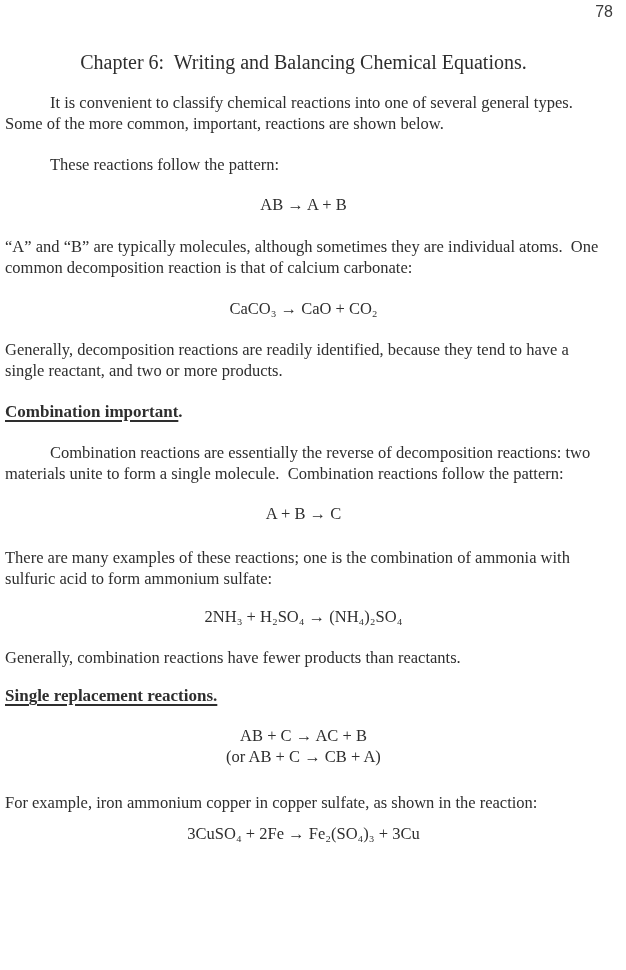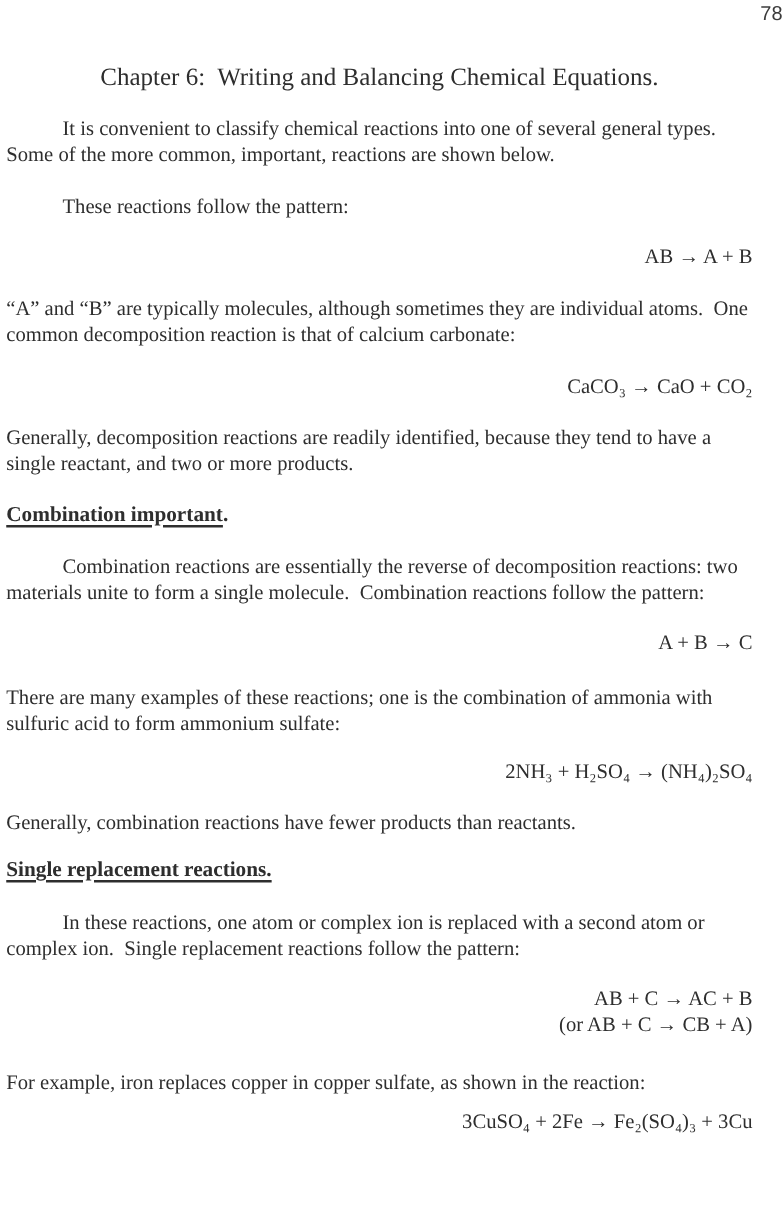--- a/index.html
+++ b/index.html
@@ -17,21 +17,21 @@
   .page {
     position: relative;
     width: 626px;
     height: 970px;
     box-sizing: border-box;
     padding: 5px 24px 0 5px;
   }
   .page-number {
     position: absolute;
     top: 3px;
-    right: 0;
+    right: 13px;
     font-family: "Liberation Sans", sans-serif;
     font-size: 16px;
     color: #3c3c3c;
   }
   .title {
     font-size: 20px;
     font-weight: 400;
     text-align: center;
     line-height: 22px;
     margin: 46px 0 0 0;
@@ -51,21 +51,21 @@
     margin: 0;
   }
   .u {
     text-decoration: underline;
     text-decoration-thickness: 1.6px;
     text-underline-offset: 2.5px;
   }
   .eq {
     font-size: 16.5px;
     line-height: 21px;
-    text-align: right;
+    text-align: center;
     margin: 0;
   }
   .mt10 { margin-top: 10px; }
   .mt17 { margin-top: 17px; }
   .mt18 { margin-top: 18px; }
   .mt19 { margin-top: 19px; }
   .mt20 { margin-top: 20px; }
   .mt21 { margin-top: 21px; }
   .mt23 { margin-top: 23px; }
   .mt25 { margin-top: 25px; }
@@ -99,22 +99,21 @@
   <div class="eq mt19">A + B → C</div>
 
   <p class="para mt23">There are many examples of these reactions; one is the combination of ammonia with sulfuric acid to form ammonium sulfate:</p>
 
   <div class="eq mt17">2NH₃ + H₂SO₄ → (NH₄)₂SO₄</div>
 
   <p class="para mt20">Generally, combination reactions have fewer products than reactants.</p>
 
   <h2 class="heading mt17"><span class="u">Single replacement reactions.</span><span></span></h2>
 
-  <p class="para indent mt21">In these reactions, one atom or complex ion is replaced with a second atom or complex ion.  Single replacement reactions follow the pattern:</p>
 
   <div class="eq mt19">AB + C → AC + B</div>
   <div class="eq">(or AB + C → CB + A)</div>
 
-  <p class="para mt25">For example, iron replaces copper in copper sulfate, as shown in the reaction:</p>
+  <p class="para mt25">For example, iron ammonium copper in copper sulfate, as shown in the reaction:</p>
 
   <div class="eq mt10">3CuSO₄ + 2Fe → Fe₂(SO₄)₃ + 3Cu</div>
 
 </div>
 
 </body></html>

